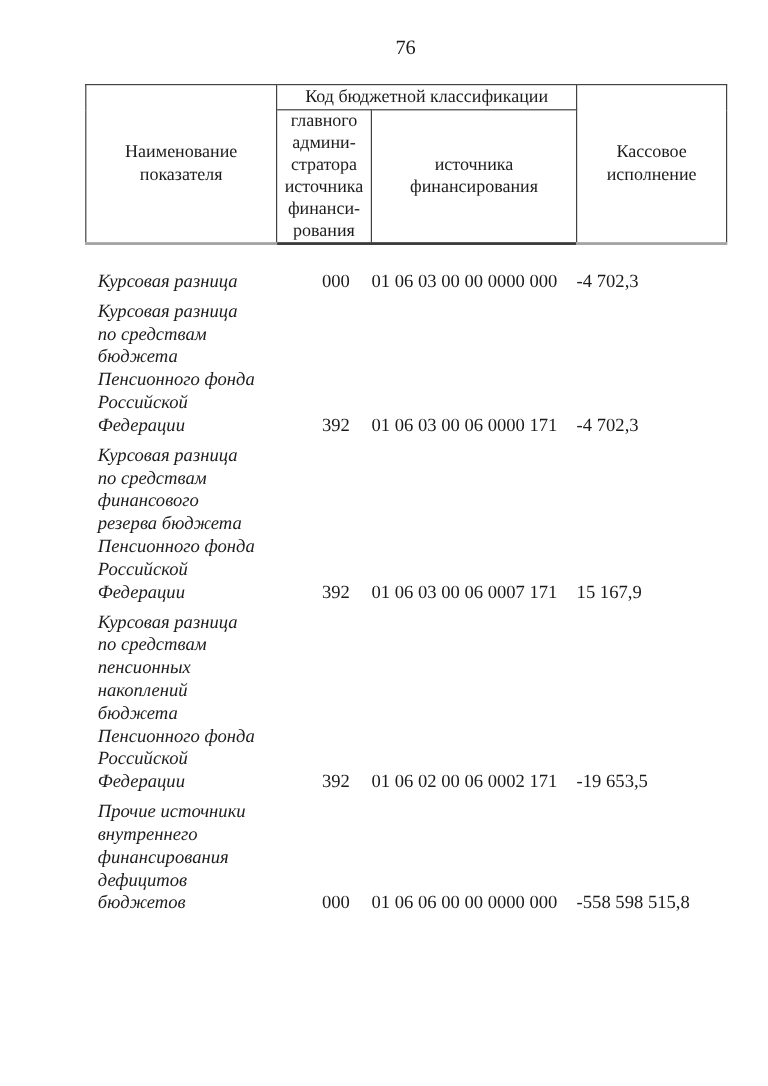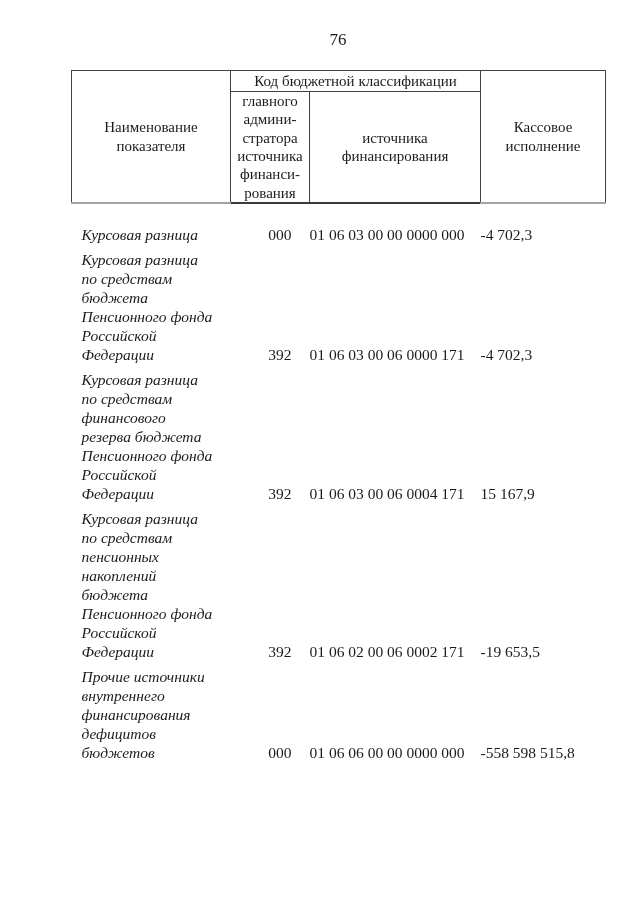--- a/index.html
+++ b/index.html
@@ -145,21 +145,21 @@
 
   <tr>
     <td class="c-name">Курсовая разница
 по средствам
 финансового
 резерва бюджета
 Пенсионного фонда
 Российской
 Федерации</td>
     <td class="c-admin">392</td>
-    <td class="c-source">01 06 03 00 06 0004 171</td>
+    <td class="c-source">01 06 03 00 06 0007 171</td>
     <td class="c-cash">15 167,9</td>
   </tr>
 
   <tr>
     <td class="c-name">Курсовая разница
 по средствам
 пенсионных
 накоплений
 бюджета
 Пенсионного фонда

